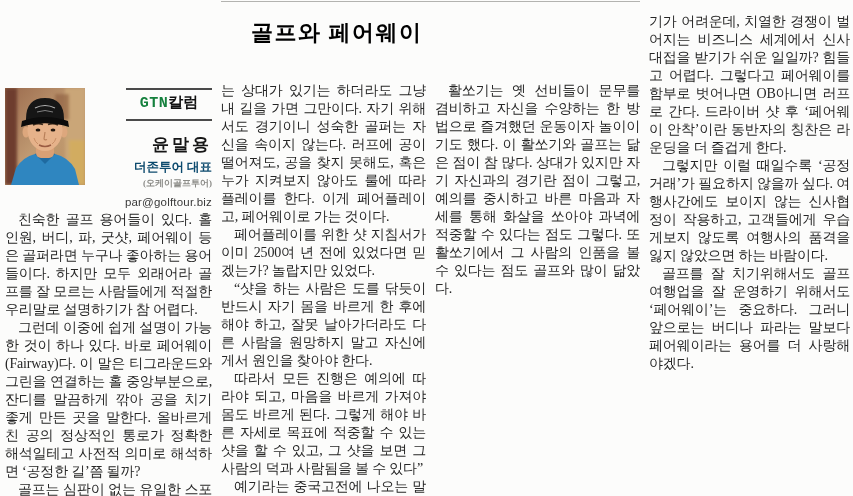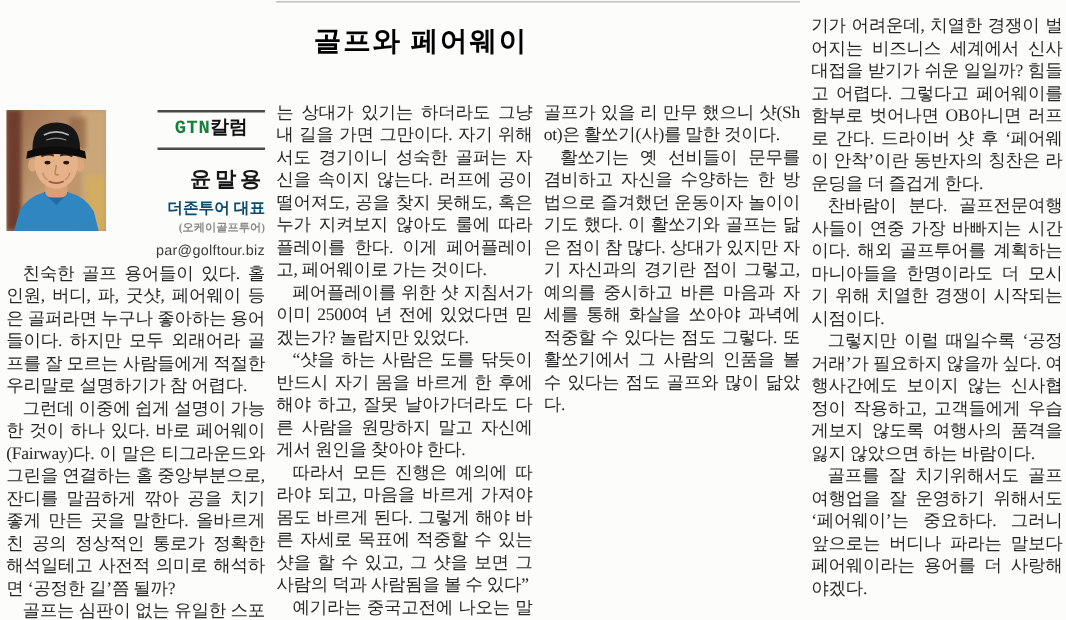--- a/index.html
+++ b/index.html
@@ -128,27 +128,25 @@
     </div>
     <div class="midcols">
       <div class="col">
         <p class="body">는 상대가 있기는 하더라도 그냥 내 길을 가면 그만이다. 자기 위해서도 경기이니 성숙한 골퍼는 자신을 속이지 않는다. 러프에 공이 떨어져도, 공을 찾지 못해도, 혹은 누가 지켜보지 않아도 룰에 따라 플레이를 한다. 이게 페어플레이고, 페어웨이로 가는 것이다.</p>
         <p class="body indent">페어플레이를 위한 샷 지침서가 이미 2500여 년 전에 있었다면 믿겠는가? 놀랍지만 있었다.</p>
         <p class="body indent">“샷을 하는 사람은 도를 닦듯이 반드시 자기 몸을 바르게 한 후에 해야 하고, 잘못 날아가더라도 다른 사람을 원망하지 말고 자신에게서 원인을 찾아야 한다.</p>
         <p class="body indent">따라서 모든 진행은 예의에 따라야 되고, 마음을 바르게 가져야 몸도 바르게 된다. 그렇게 해야 바른 자세로 목표에 적중할 수 있는 샷을 할 수 있고, 그 샷을 보면 그 사람의 덕과 사람됨을 볼 수 있다”</p>
         <p class="body indent">예기라는 중국고전에 나오는 말인데 현재의 그 어떤 교본 보다 깊이 있고 훌륭한 골프지침이 아닐까? 2500년 전에</p>
       </div>
       <div class="col">
-        <p class="body">골프가 있을 리 만무 했으니 샷(Shot)은 활쏘기(사)를 말한 것이다.</p>
         <p class="body indent">활쏘기는 옛 선비들이 문무를 겸비하고 자신을 수양하는 한 방법으로 즐겨했던 운동이자 놀이이기도 했다. 이 활쏘기와 골프는 닮은 점이 참 많다. 상대가 있지만 자기 자신과의 경기란 점이 그렇고, 예의를 중시하고 바른 마음과 자세를 통해 화살을 쏘아야 과녁에 적중할 수 있다는 점도 그렇다. 또 활쏘기에서 그 사람의 인품을 볼 수 있다는 점도 골프와 많이 닮았다.</p>
 
       </div>
     </div>
   </div>
 
   <div class="col col4">
     <p class="body">기가 어려운데, 치열한 경쟁이 벌어지는 비즈니스 세계에서 신사대접을 받기가 쉬운 일일까? 힘들고 어렵다. 그렇다고 페어웨이를 함부로 벗어나면 OB아니면 러프로 간다. 드라이버 샷 후 ‘페어웨이 안착’이란 동반자의 칭찬은 라운딩을 더 즐겁게 한다.</p>
-    <p class="body indent">찬바람이 분다. 골프전문여행사들이 연중 가장 바빠지는 시간이다. 해외 골프투어를 계획하는 마니아들을 한명이라도 더 모시기 위해 치열한 경쟁이 시작되는 시점이다.</p>
     <p class="body indent">그렇지만 이럴 때일수록 ‘공정거래’가 필요하지 않을까 싶다. 여행사간에도 보이지 않는 신사협정이 작용하고, 고객들에게 우습게보지 않도록 여행사의 품격을 잃지 않았으면 하는 바람이다.</p>
     <p class="body indent">골프를 잘 치기위해서도 골프여행업을 잘 운영하기 위해서도 ‘페어웨이’는 중요하다. 그러니 앞으로는 버디나 파라는 말보다 페어웨이라는 용어를 더 사랑해야겠다.</p>
   </div>
 
 </div>
 
 </body></html>

